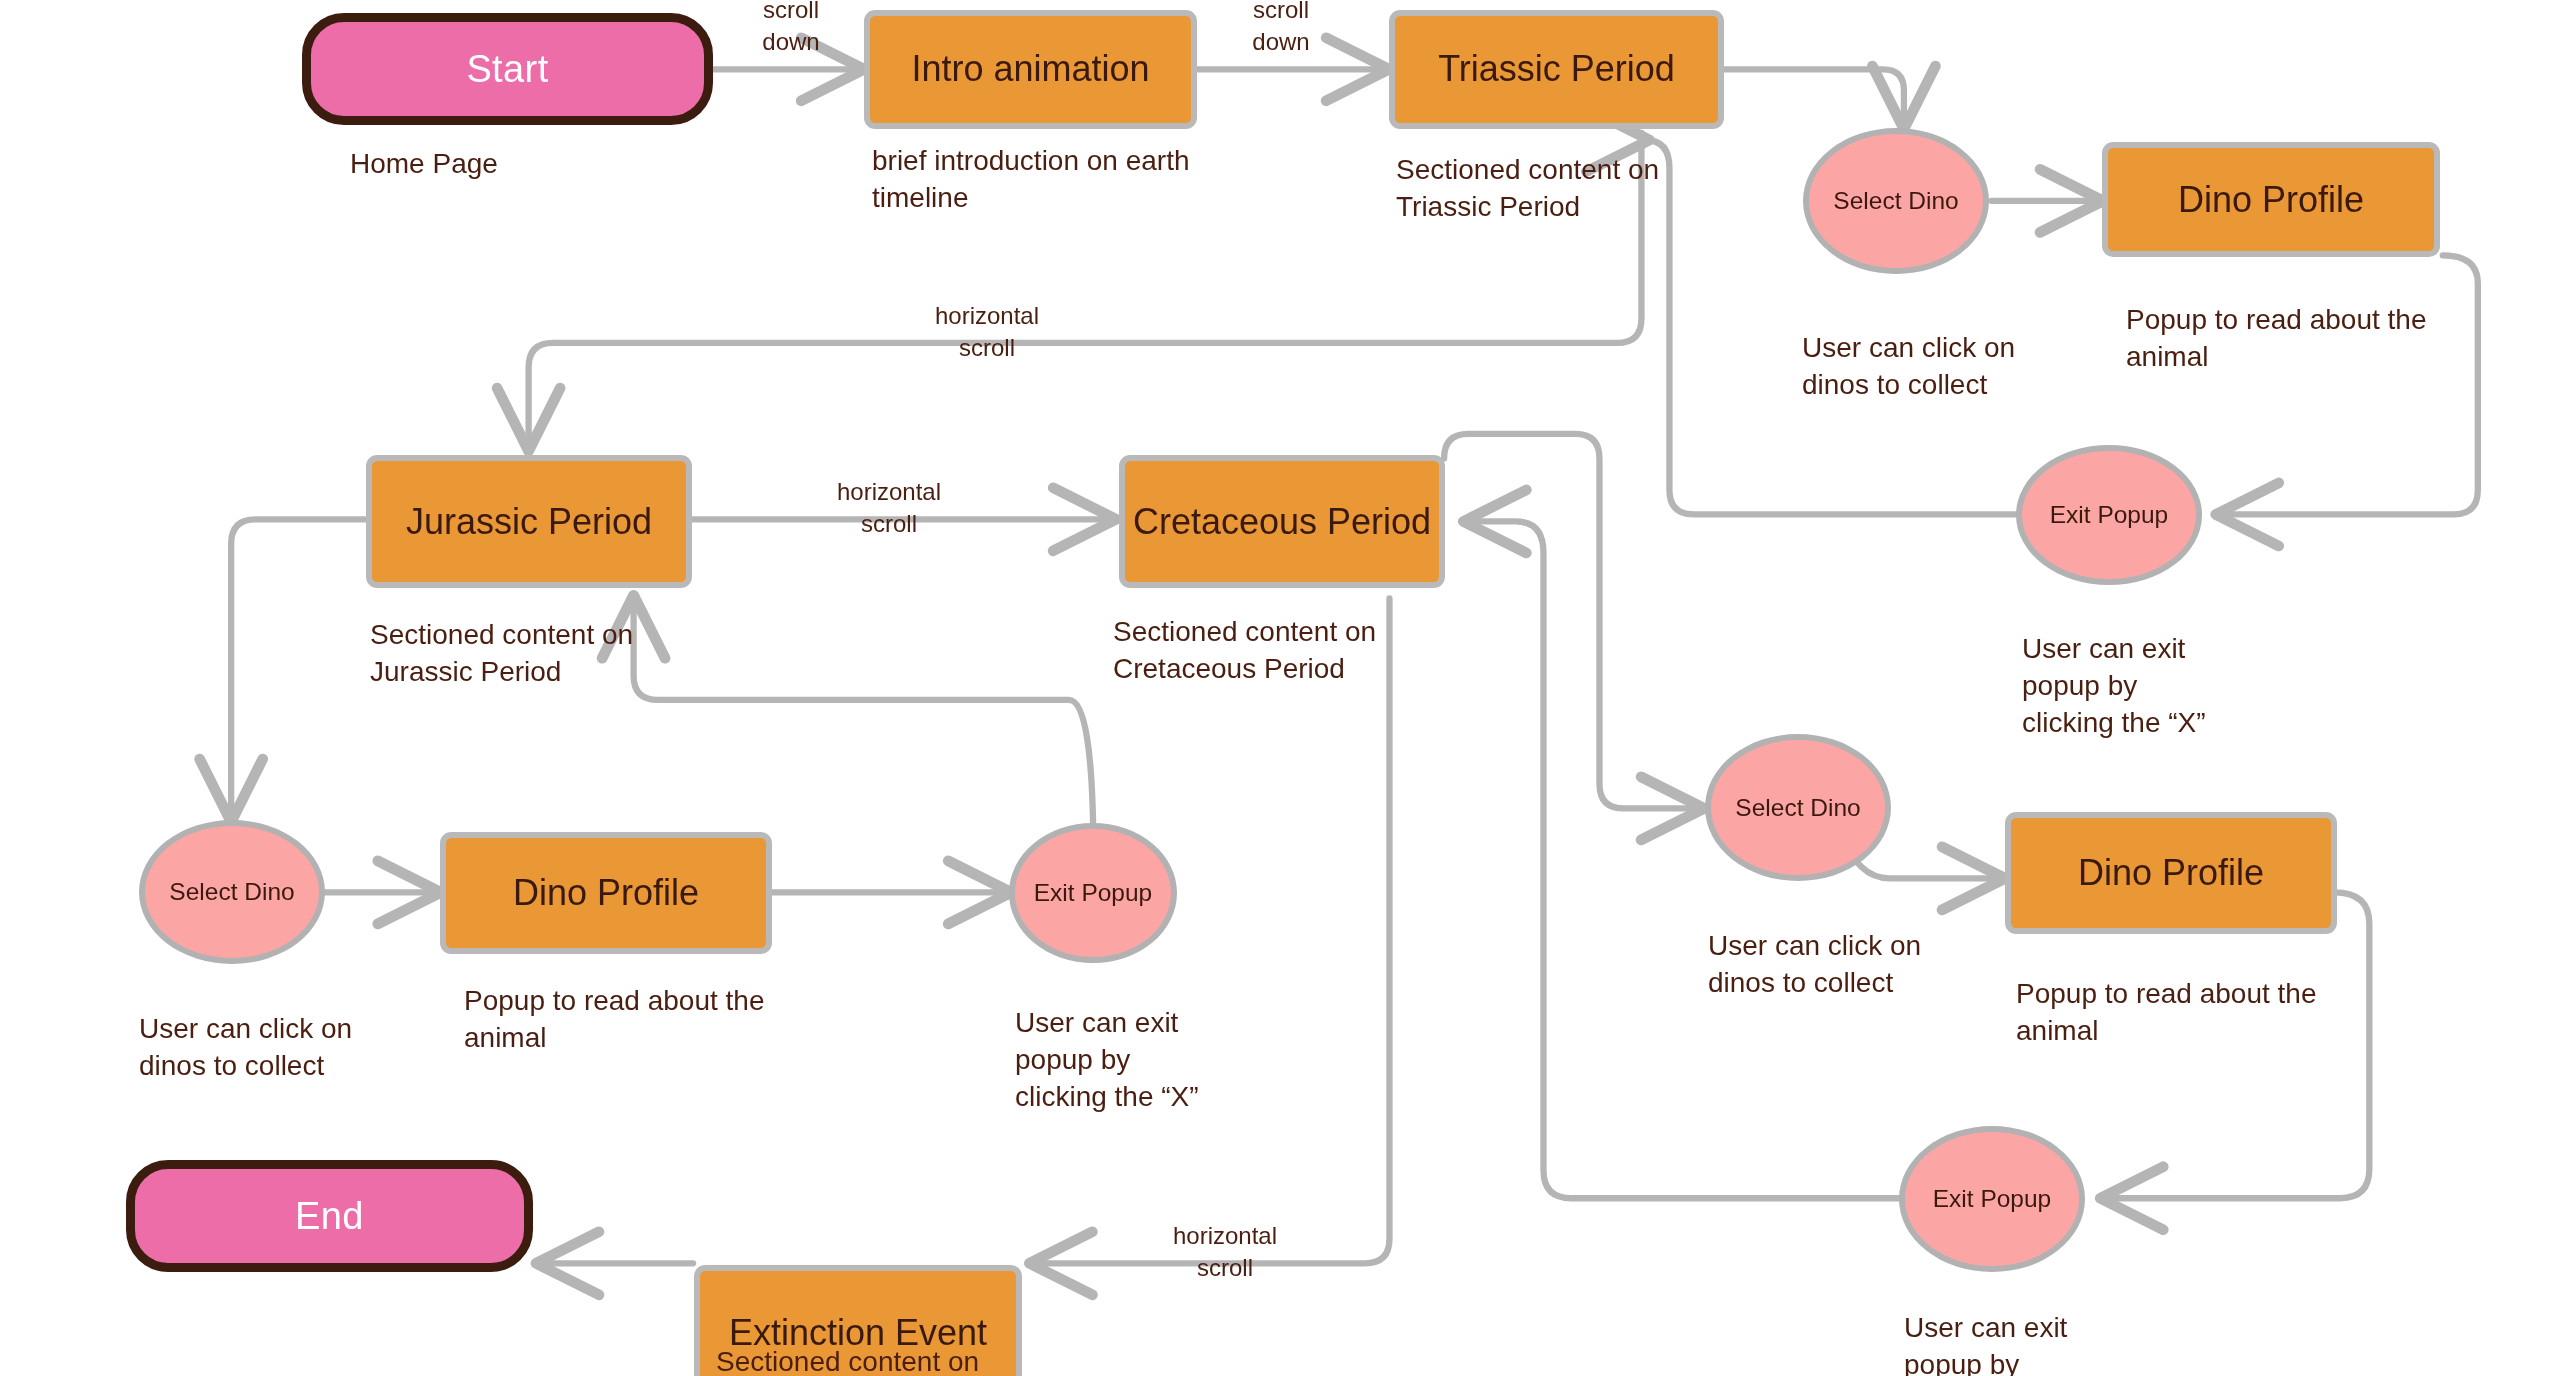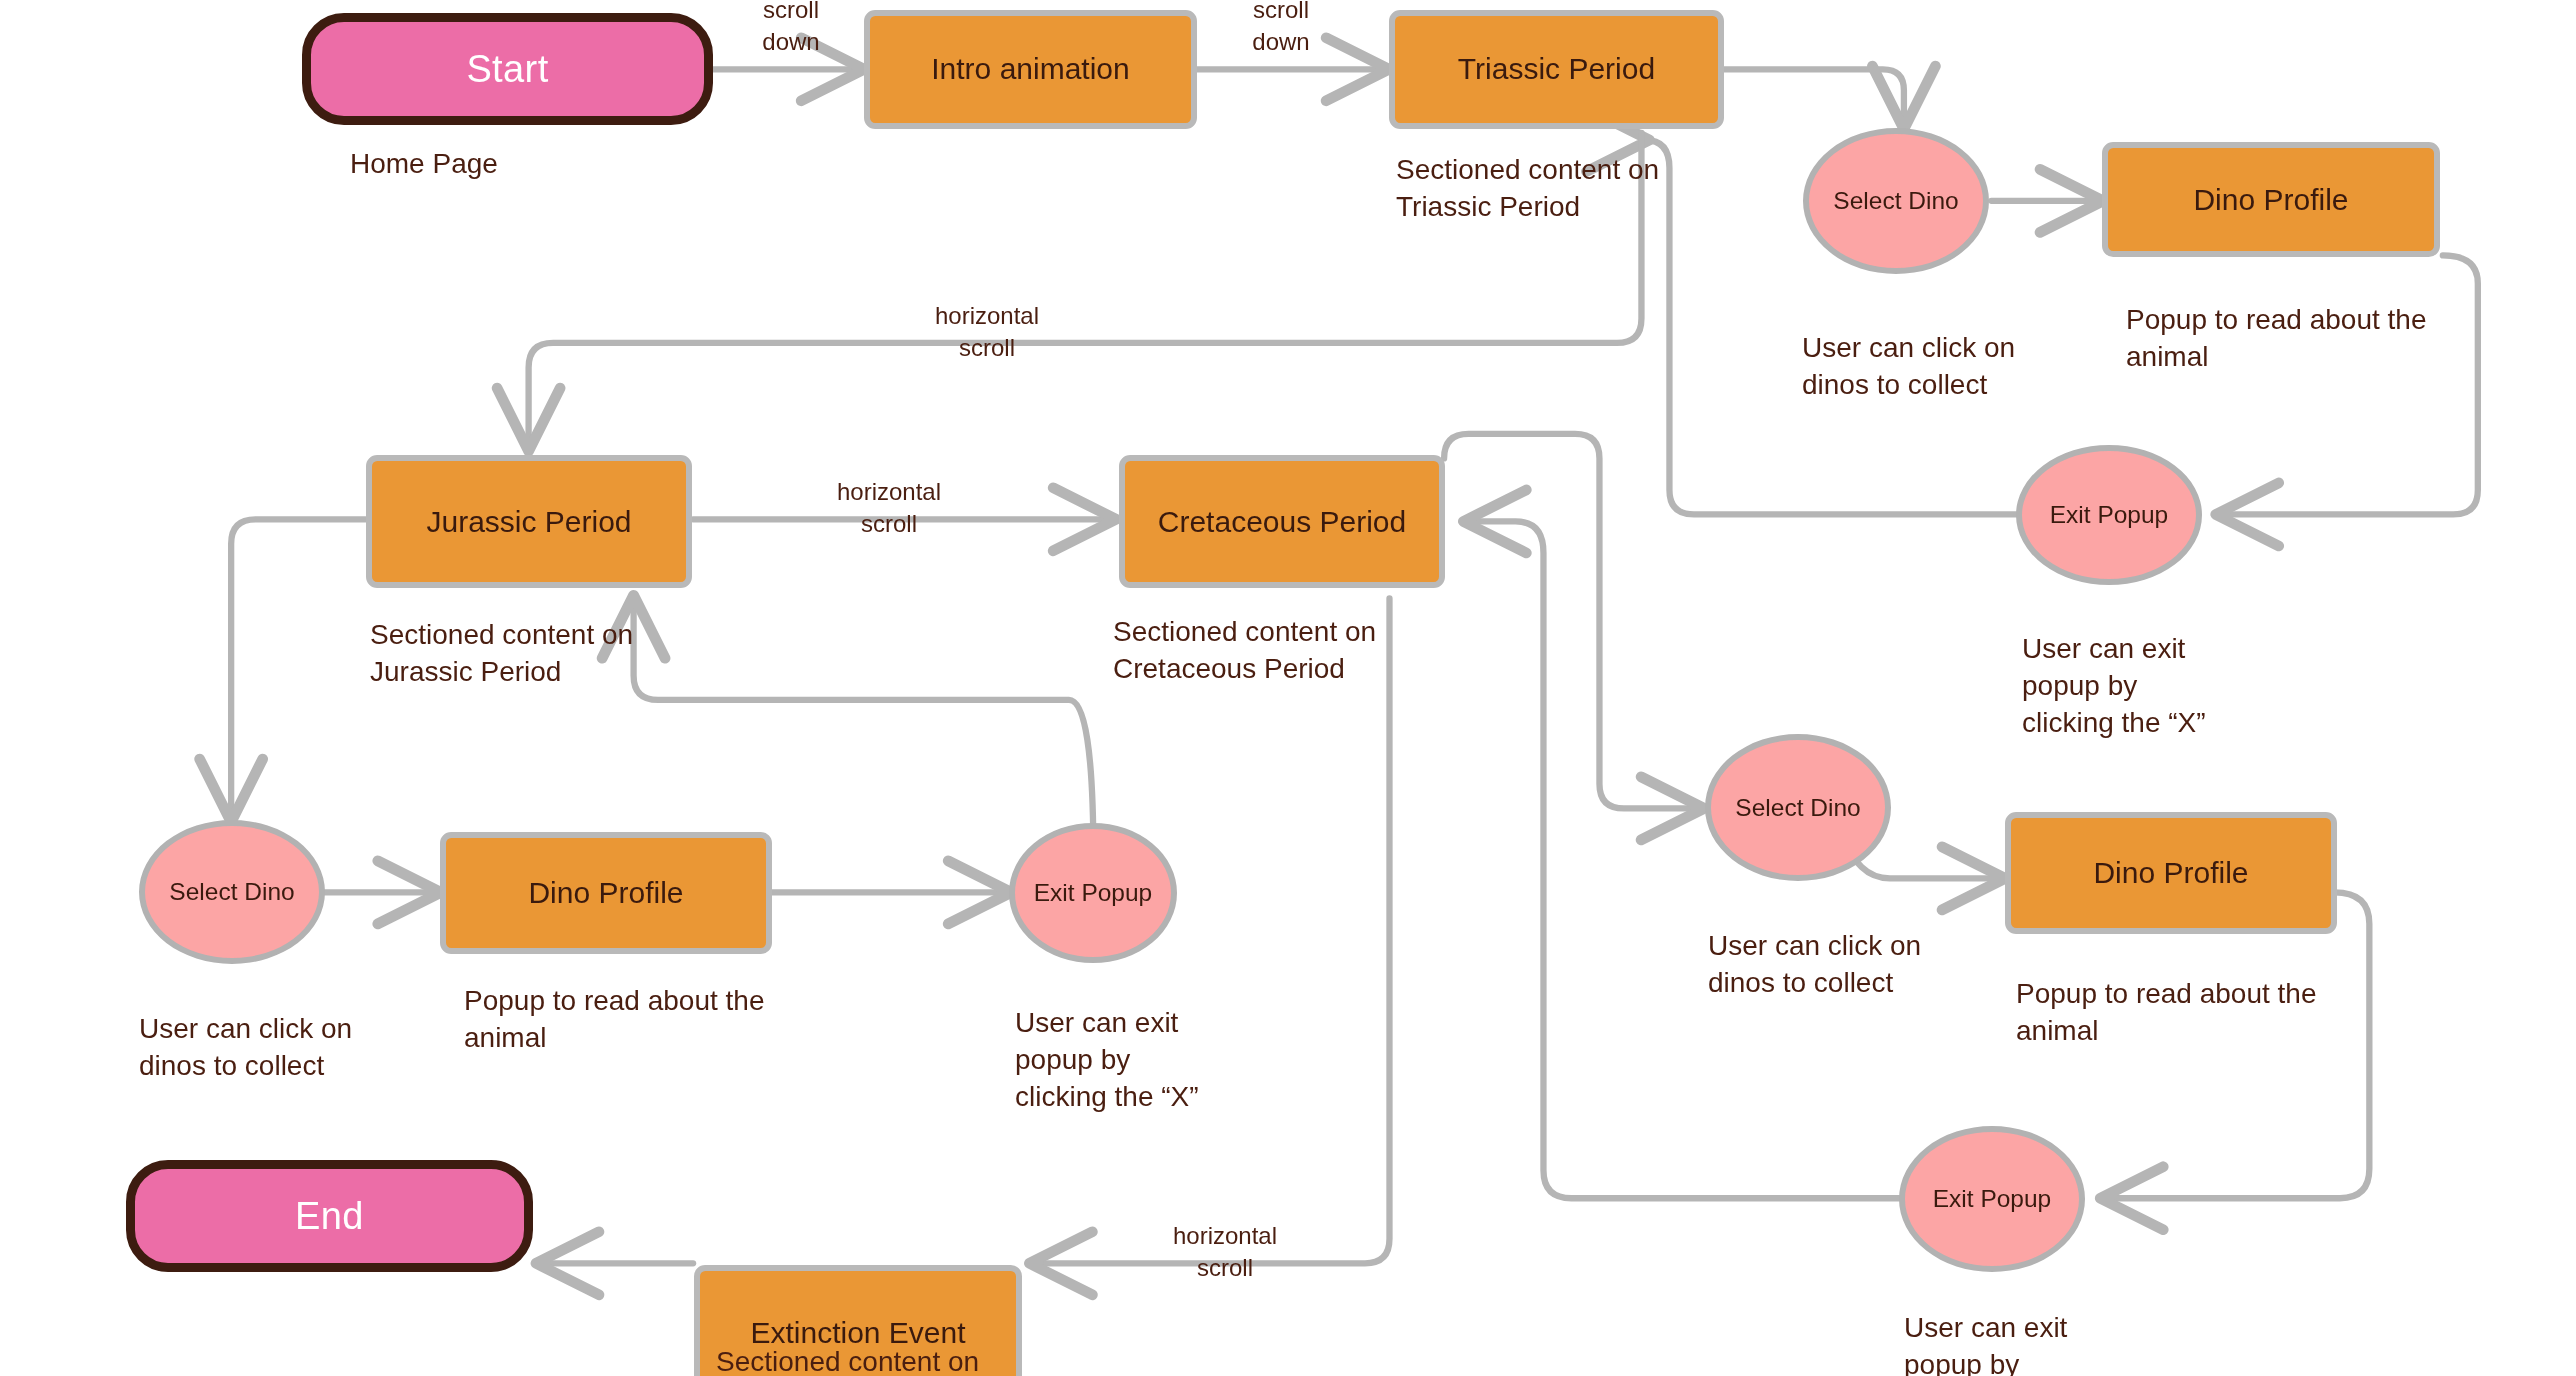--- a/index.html
+++ b/index.html
@@ -8,21 +8,21 @@
   svg.edges{position:absolute;left:0;top:0;width:2576px;height:1376px;overflow:visible;}
 
   .node{position:absolute;box-sizing:border-box;display:flex;align-items:center;justify-content:center;}
 
   .n-terminal{
     background:#EC6DA7;border:9px solid #3D1C10;border-radius:42px;
     color:#ffffff;font-size:38px;font-weight:400;letter-spacing:0.4px;
   }
   .n-process{
     background:#EA9735;border:6.3px solid #B9B9B9;border-radius:11.2px;
-    color:#3A1A0E;font-size:30px;font-weight:400;
+    color:#3A1A0E;font-size:36px;font-weight:400;
   }
   .n-circle{
     background:#fca5a5;border:6.3px solid #B2B2B2;border-radius:50%;
     color:#3A1A0E;font-size:24.5px;font-weight:400;
   }
 
   .cap{
     position:absolute;color:#4A1E10;font-size:28px;line-height:1.33;
     white-space:pre-line;text-align:left;
   }
@@ -98,20 +98,22 @@
 scroll</div>
 
   <div class="node n-terminal" style="left:302px;top:13.3px;width:411px;height:112px;">
     <span>Start</span>
   </div>
   <div class="cap" style="left:350px;top:145px;width:392px;">Home Page</div>
 
   <div class="node n-process" style="left:864px;top:9.8px;width:333px;height:119px;">
     <span>Intro animation</span>
   </div>
+  <div class="cap" style="left:872px;top:142px;width:420px;">brief introduction on earth
+timeline</div>
 
   <div class="node n-process" style="left:1389px;top:9.8px;width:335px;height:119px;">
     <span>Triassic Period</span>
   </div>
   <div class="cap" style="left:1396px;top:151px;width:420px;">Sectioned content on
 Triassic Period</div>
 
   <div class="node n-circle" style="left:1803px;top:128px;width:186px;height:146px;">
     <span>Select Dino</span>
   </div>

